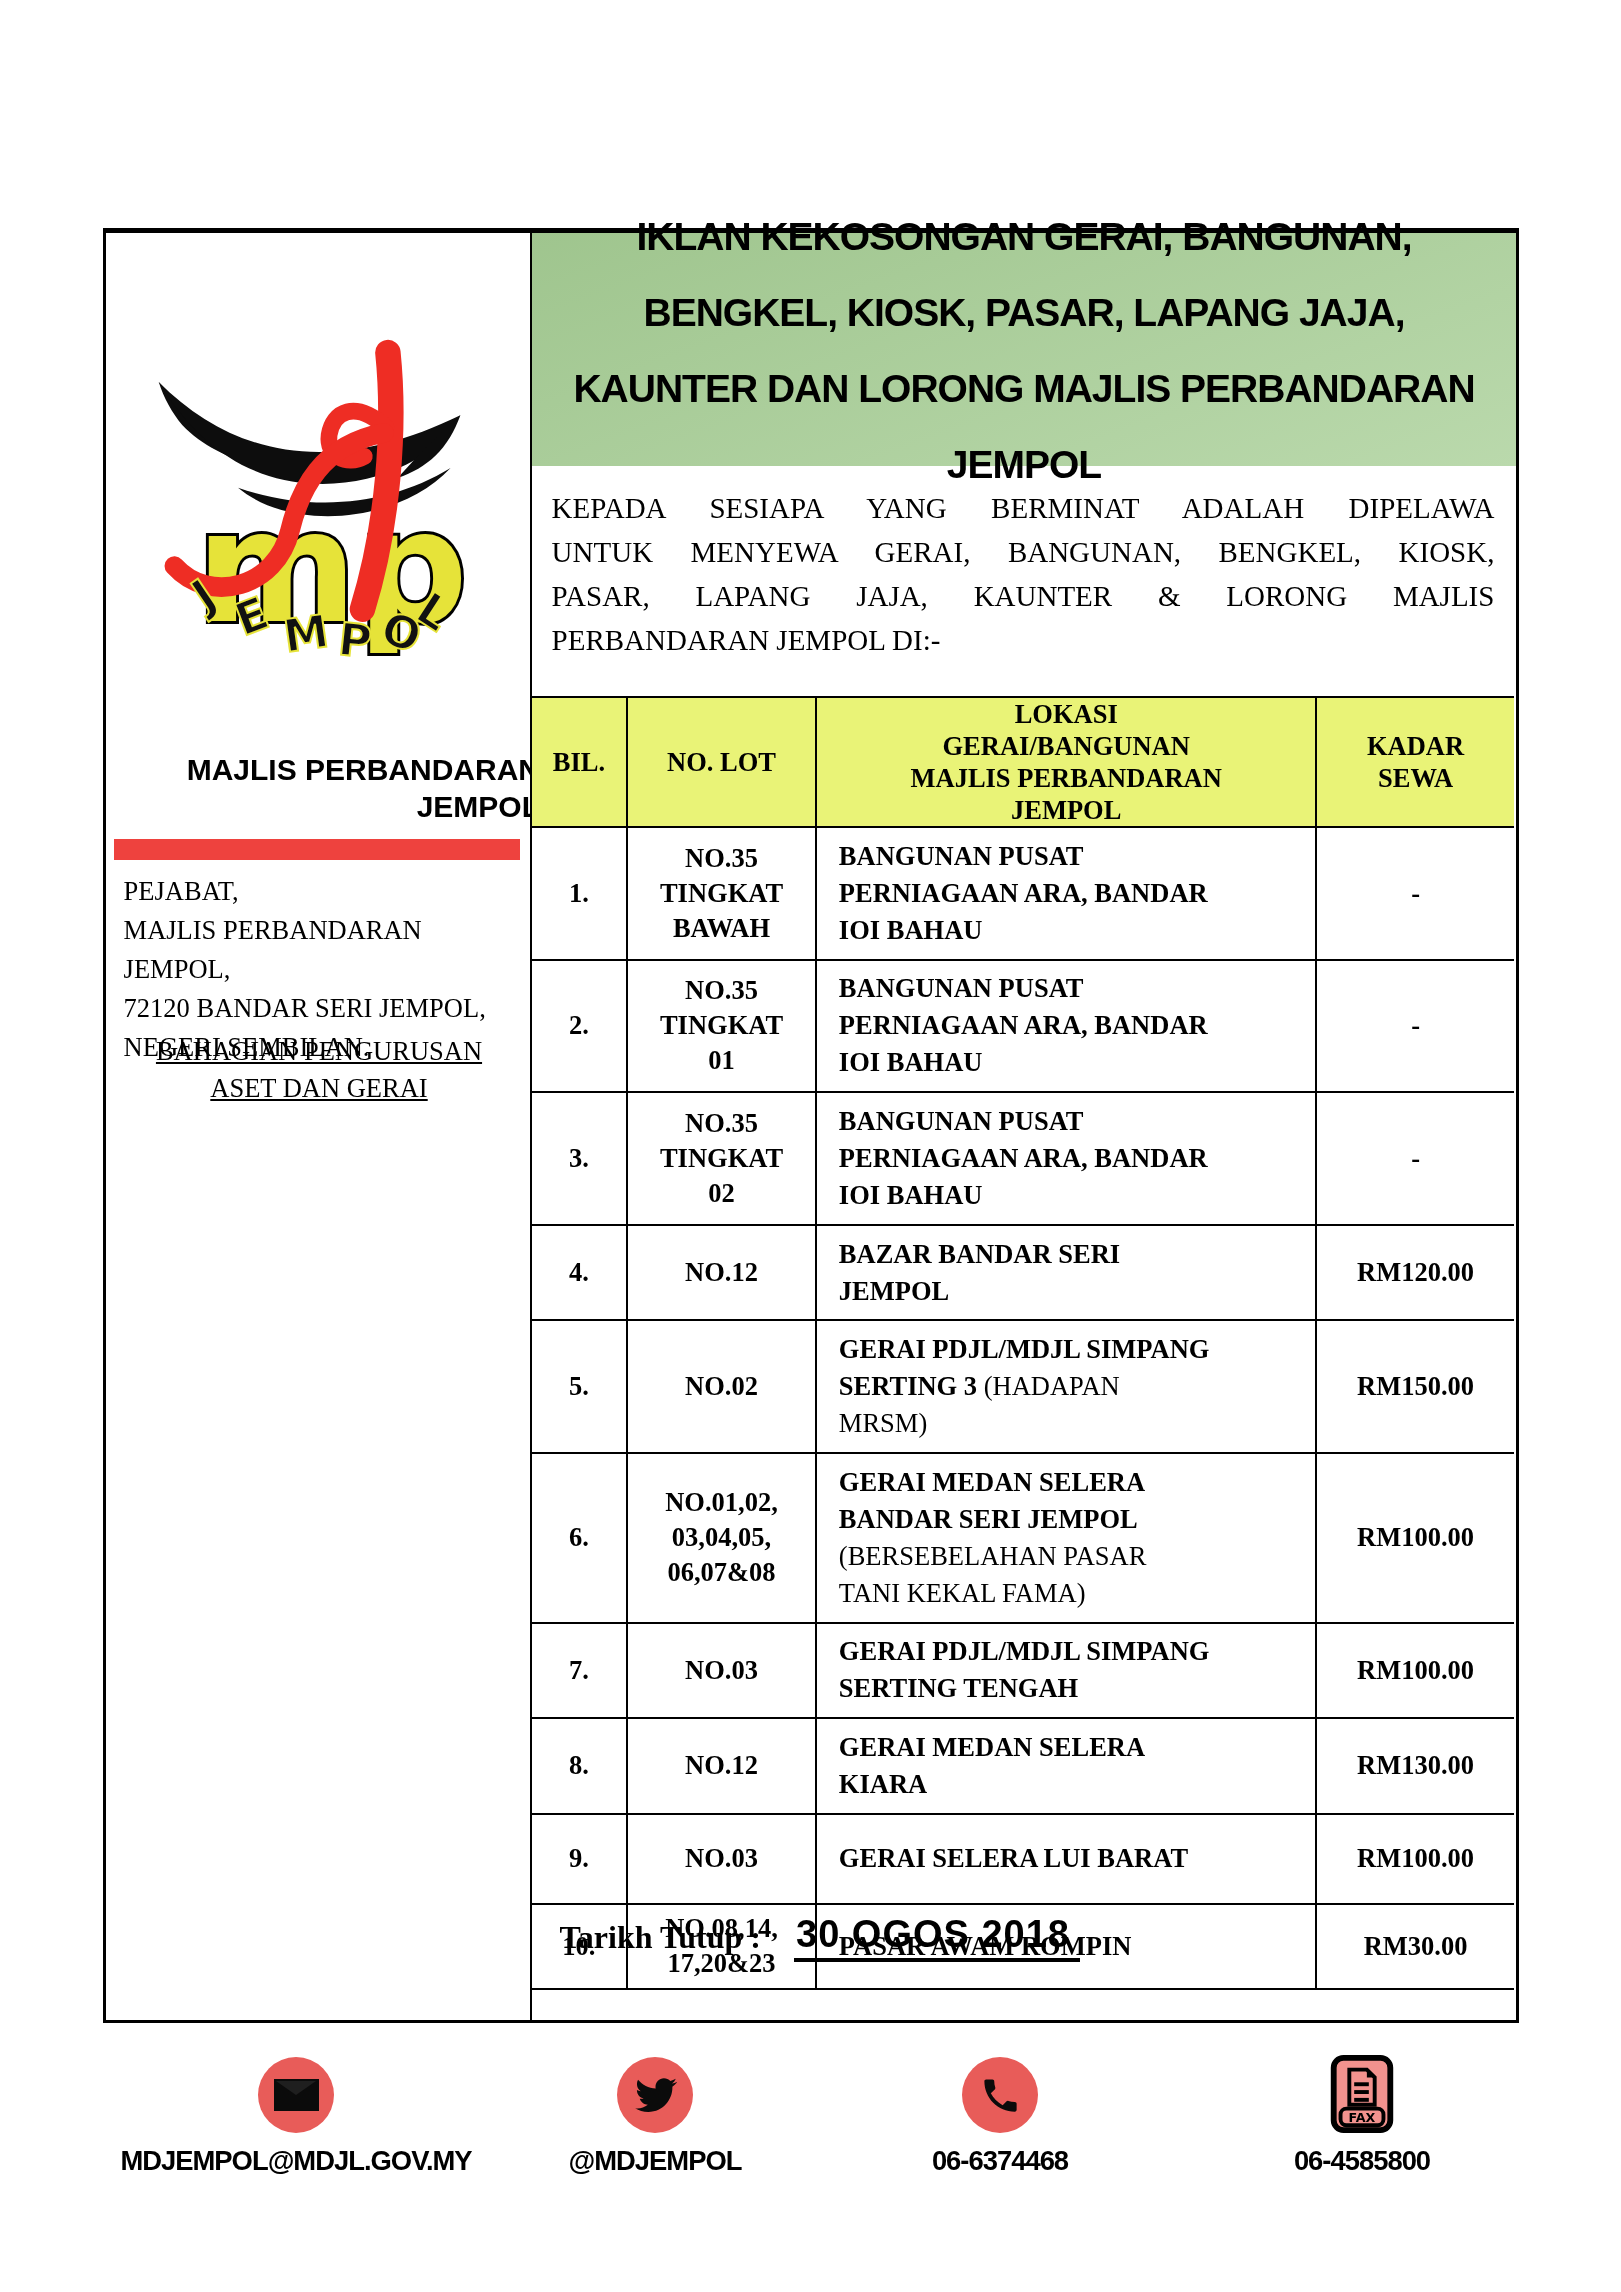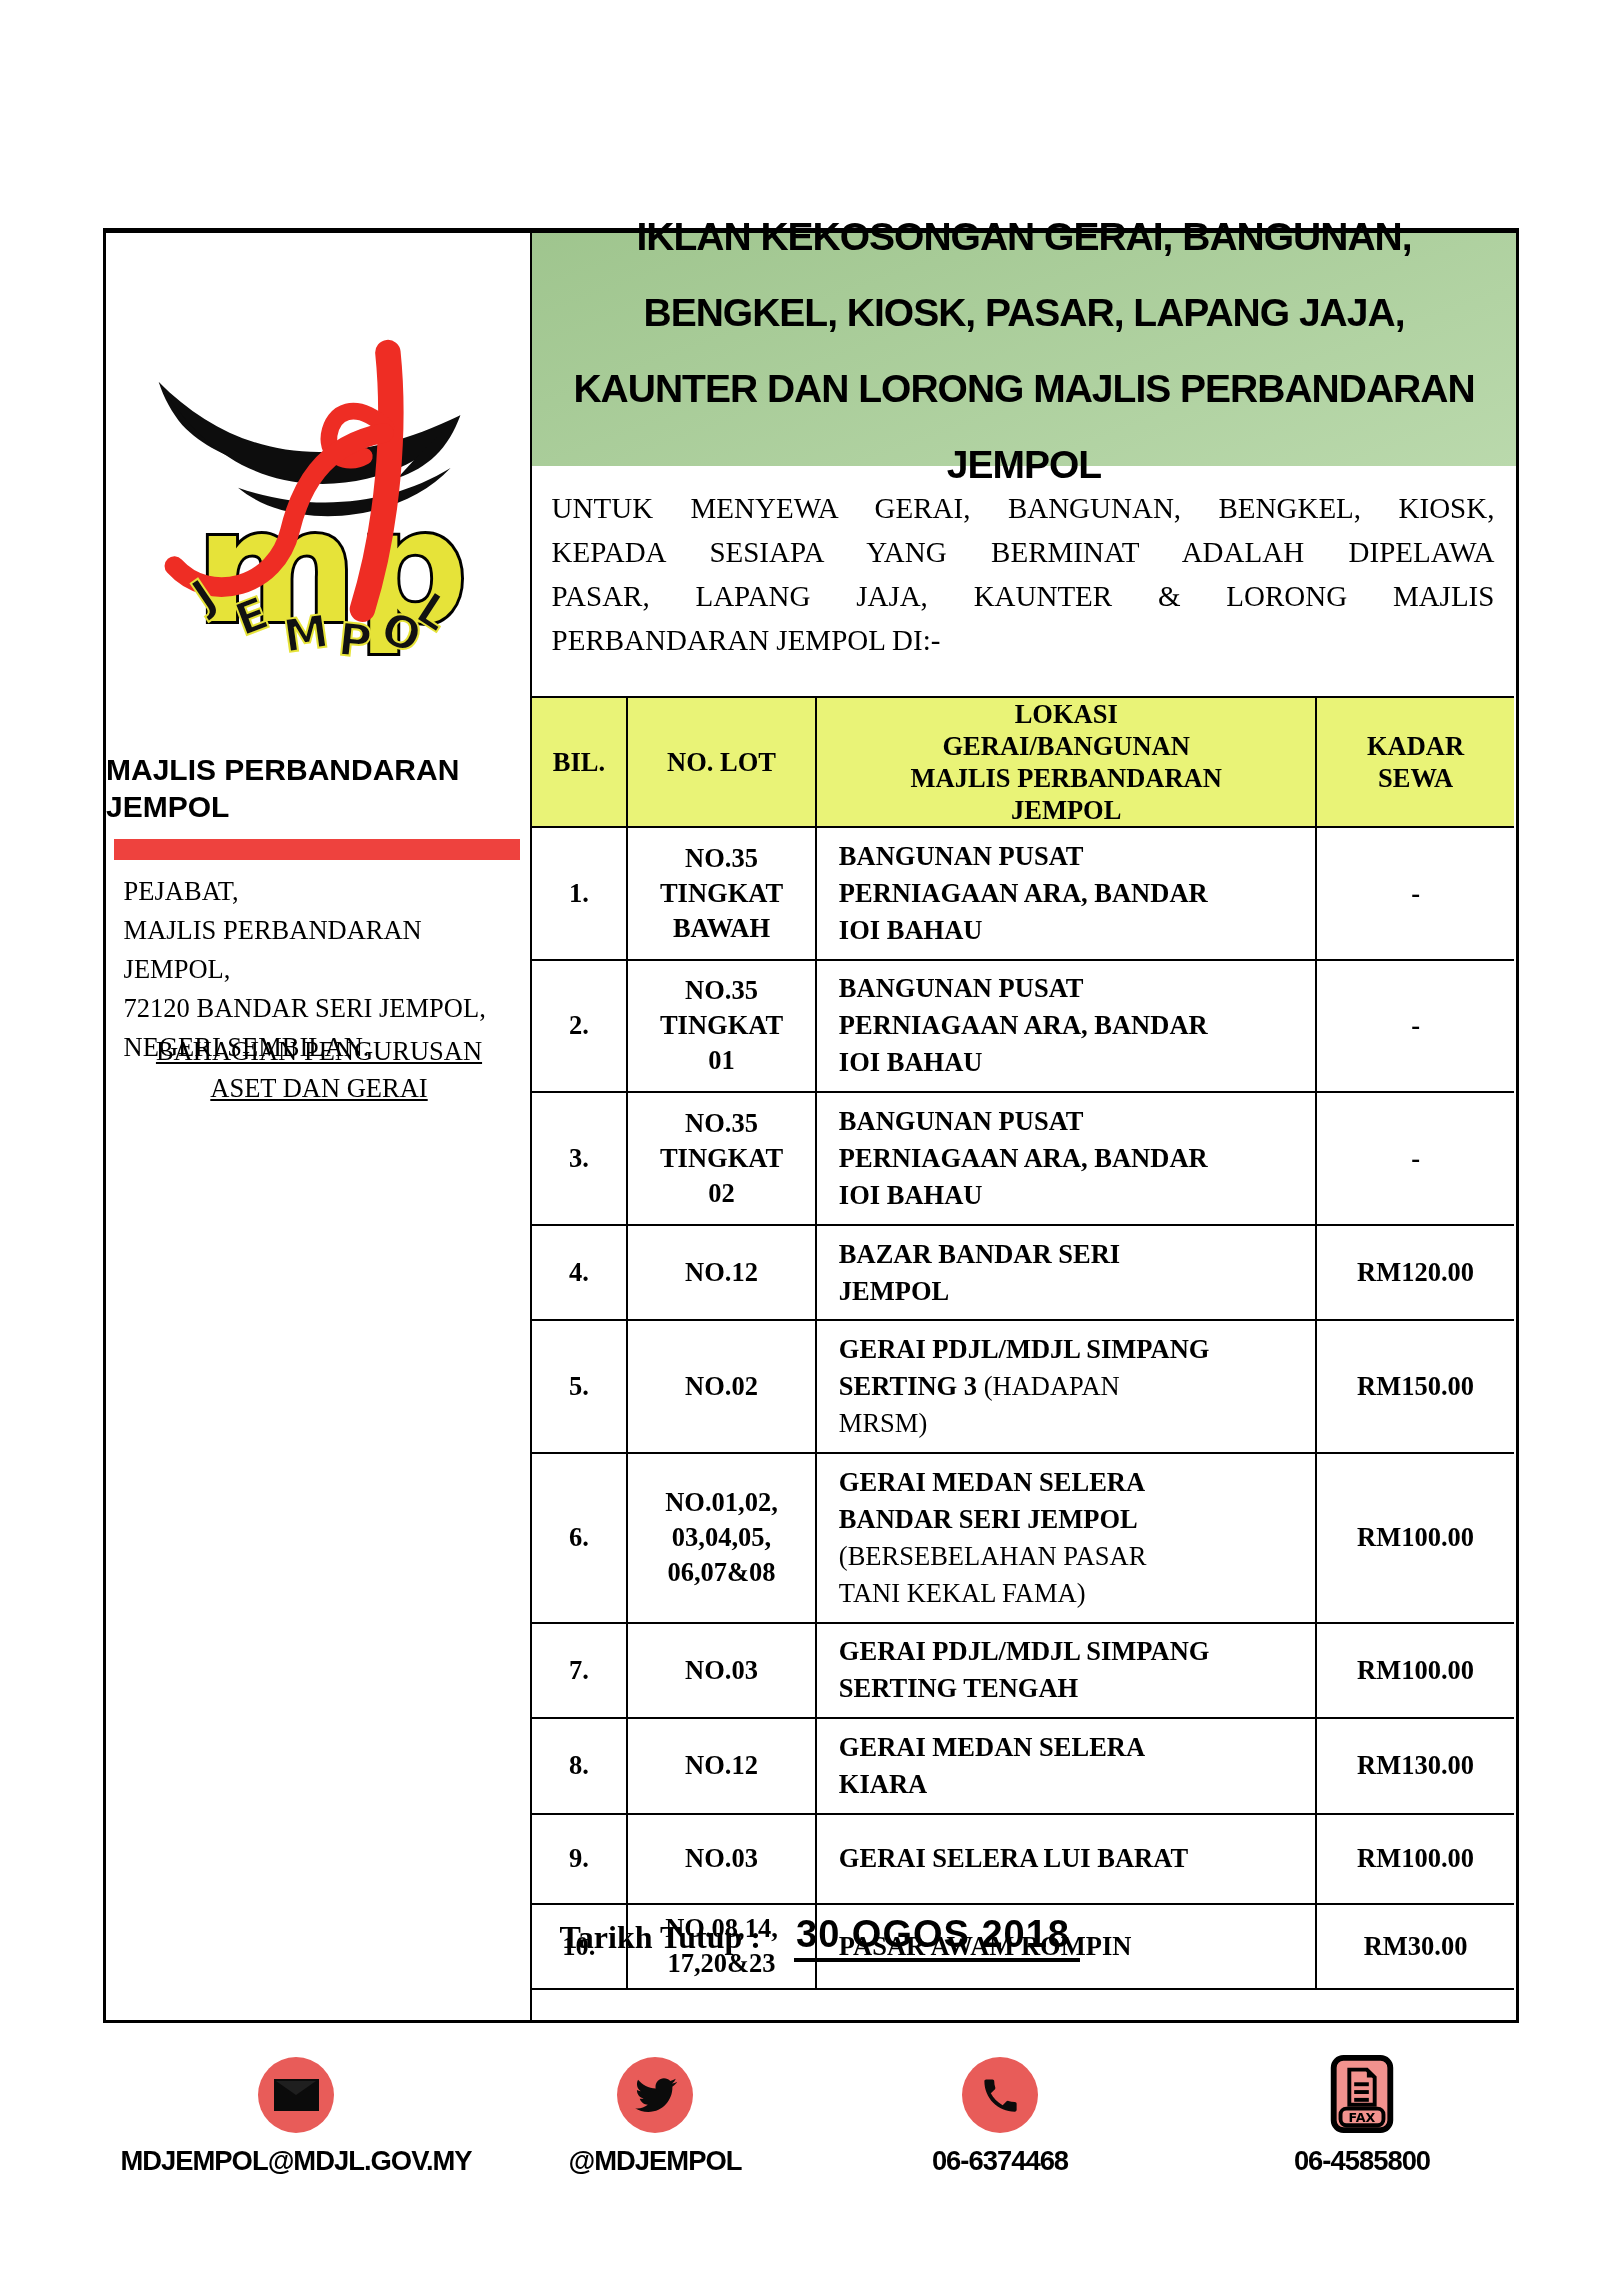--- a/index.html
+++ b/index.html
@@ -9,21 +9,21 @@
   }
   *{margin:0;padding:0;box-sizing:border-box;}
   body{width:1621px;height:2293px;background:#ffffff;font-family:"Liberation Serif",serif;color:var(--ink);}
   .page{position:relative;width:1621px;height:2293px;overflow:hidden;background:#fff;}
 
   .doc{position:absolute;left:103px;top:228px;width:1416px;height:1795px;border:3.9px solid #000;border-top-width:5.9px;background:#fff;}
 
   
   .sidebar{position:absolute;left:0;top:0;width:426px;height:100%;border-right:2.9px solid #000;}
   .logo-wrap{position:absolute;left:39px;top:98px;width:333px;height:333px;}
-  .org-name{position:absolute;left:0;top:518px;width:426px;text-align:left;
+  .org-name{position:absolute;left:8px;top:518px;width:426px;text-align:right;
     font-family:"Liberation Sans",sans-serif;font-weight:bold;font-size:30px;line-height:37px;letter-spacing:0;}
   .red-bar{position:absolute;left:7.8px;top:606px;width:406px;height:20.6px;background:var(--red_bar);}
   .address{position:absolute;left:17.6px;top:639px;width:402px;font-size:26.5px;line-height:39px;}
   .dept{position:absolute;left:0;top:800px;width:426px;text-align:center;font-size:26.5px;line-height:37px;}
   .dept span{text-decoration:underline;}
 
   
   .main{position:absolute;left:426px;top:0;right:0;height:100%;}
   .title-box{position:absolute;left:0;top:0;right:0;height:233px;
     background:linear-gradient(160deg,var(--green_top) 0%,var(--green_bottom) 100%);
@@ -120,22 +120,22 @@
     <div class="main">
 
       <div class="title-box">
         <div>IKLAN KEKOSONGAN GERAI, BANGUNAN,</div>
         <div>BENGKEL, KIOSK, PASAR, LAPANG JAJA,</div>
         <div>KAUNTER DAN LORONG MAJLIS PERBANDARAN</div>
         <div>JEMPOL</div>
       </div>
 
       <div class="intro">
+        <div class="just">KEPADA SESIAPA YANG BERMINAT ADALAH DIPELAWA</div>
         <div class="just">UNTUK MENYEWA GERAI, BANGUNAN, BENGKEL, KIOSK,</div>
-        <div class="just">KEPADA SESIAPA YANG BERMINAT ADALAH DIPELAWA</div>
         <div class="just">PASAR, LAPANG JAJA, KAUNTER &amp; LORONG MAJLIS</div>
         <div>PERBANDARAN JEMPOL DI:-</div>
       </div>
 
       <table class="vac">
         <colgroup>
             <col class="col-bil">
             <col class="col-lot">
             <col class="col-lok">
             <col class="col-kadar">

